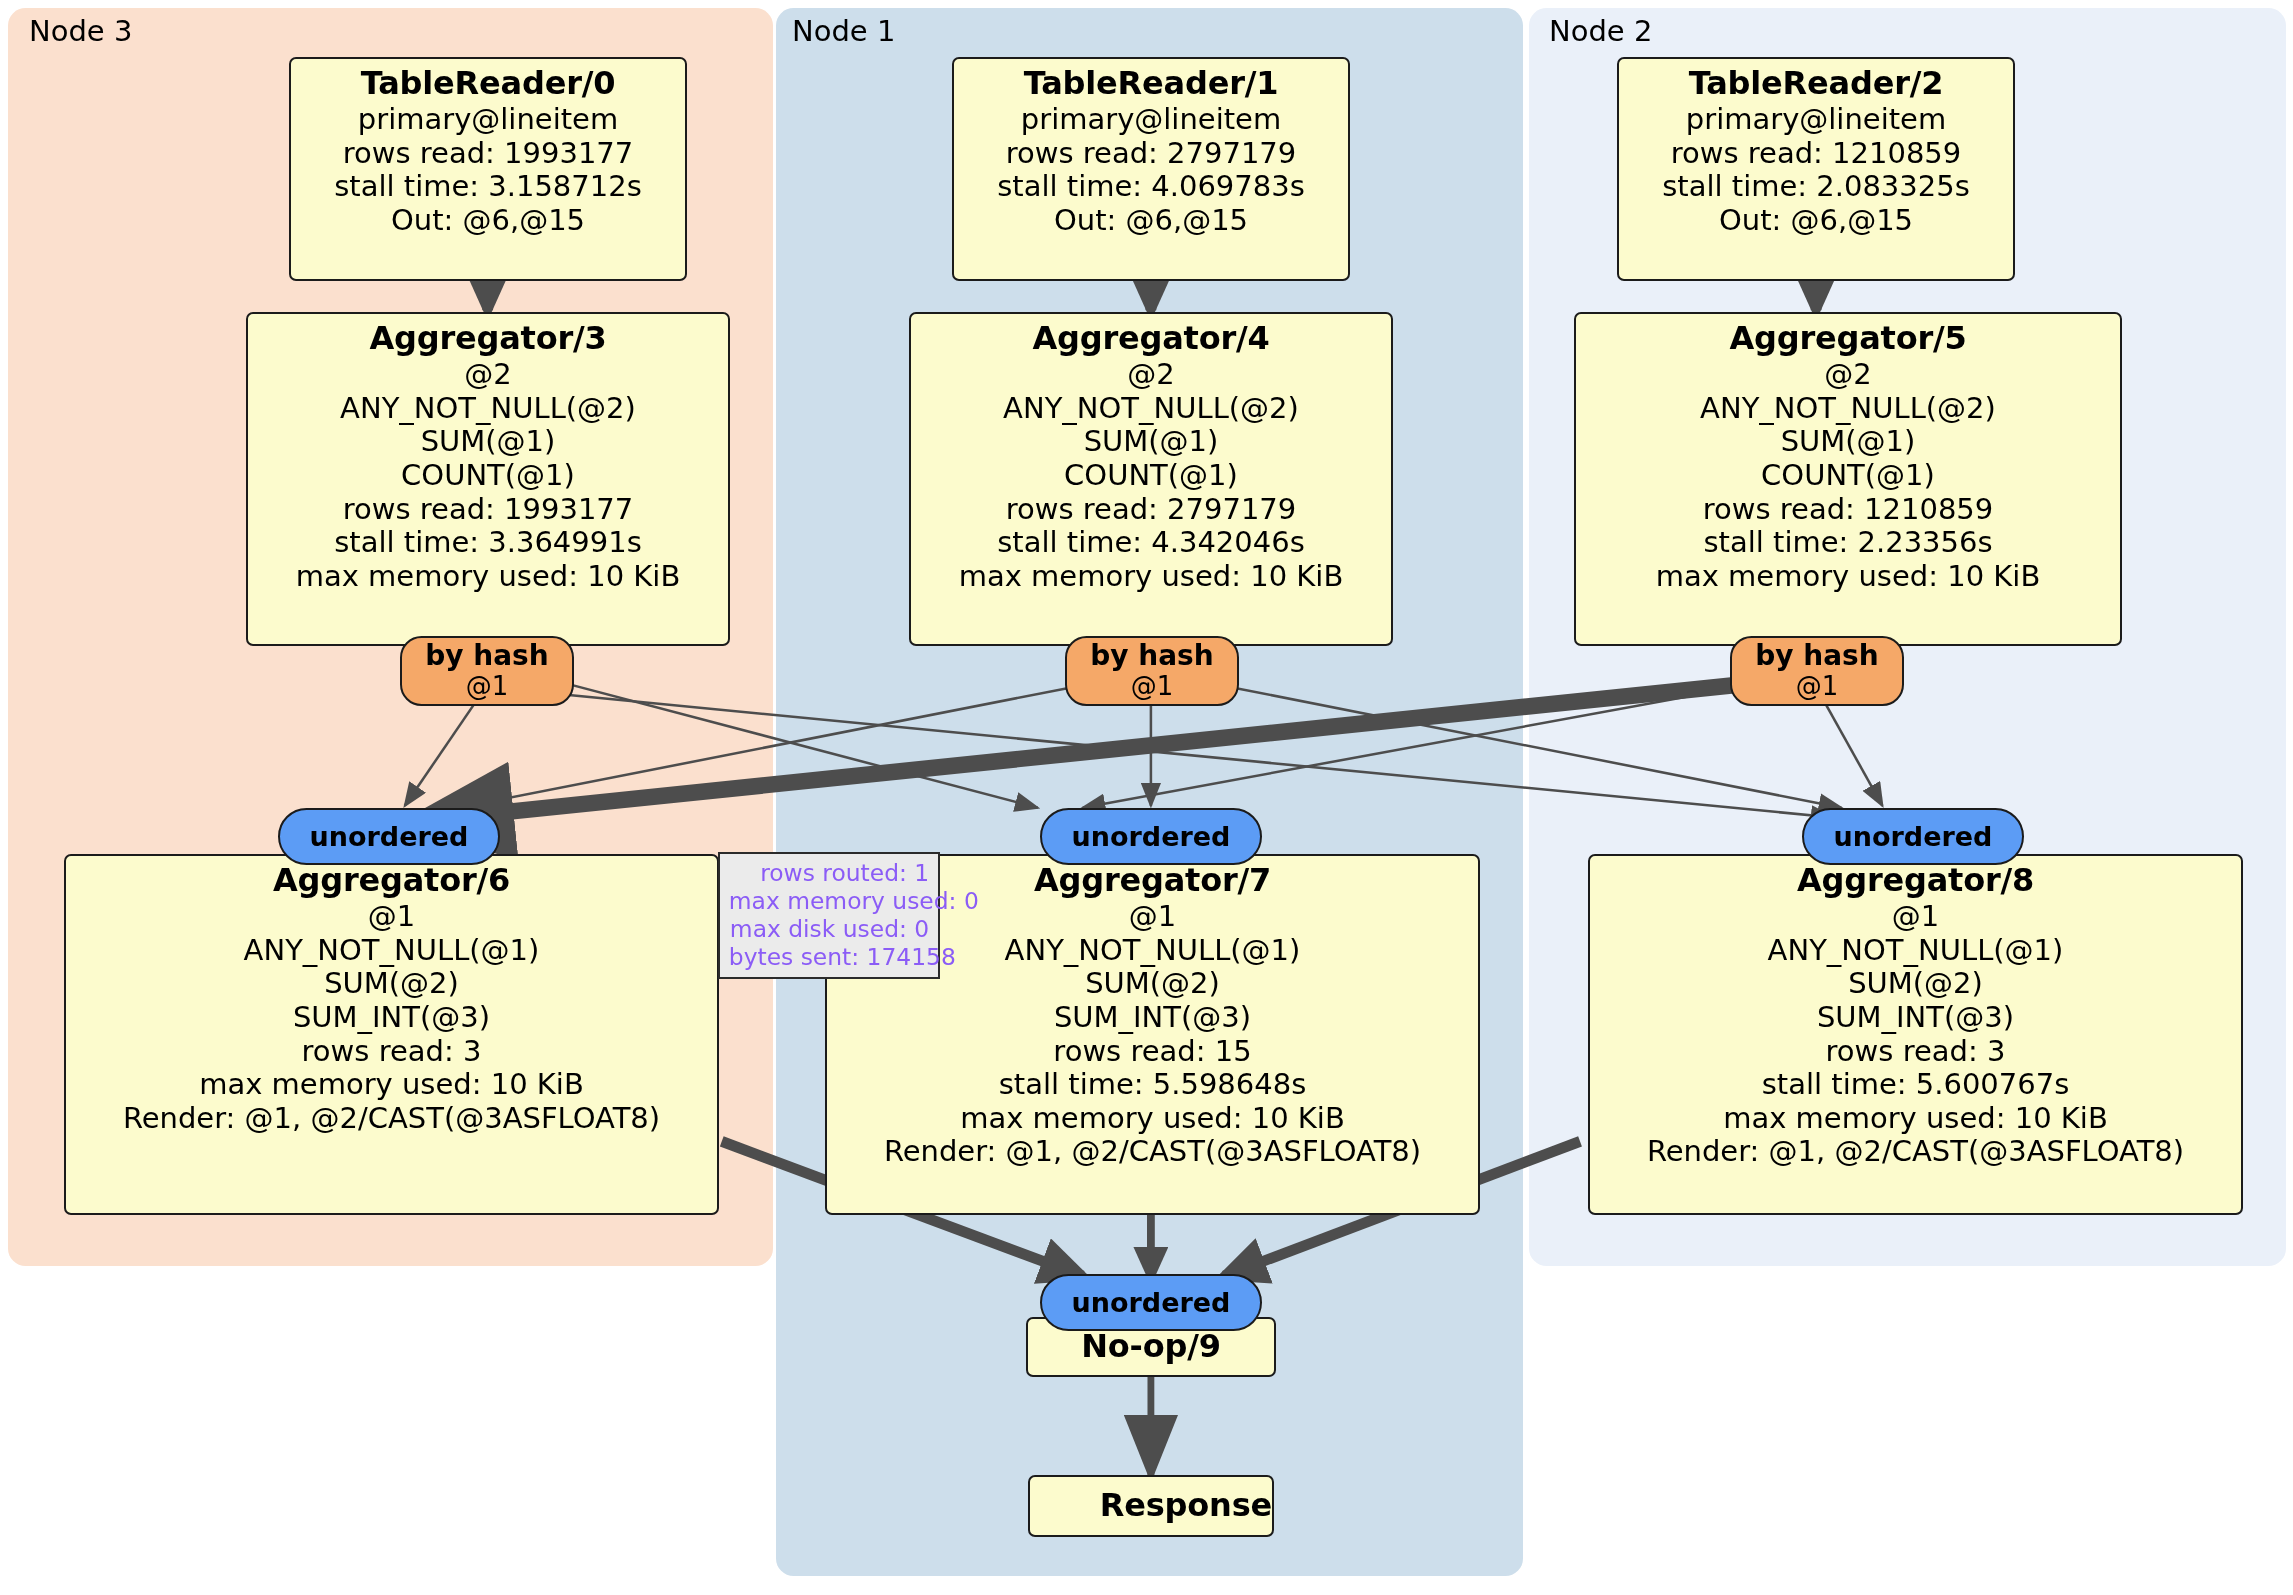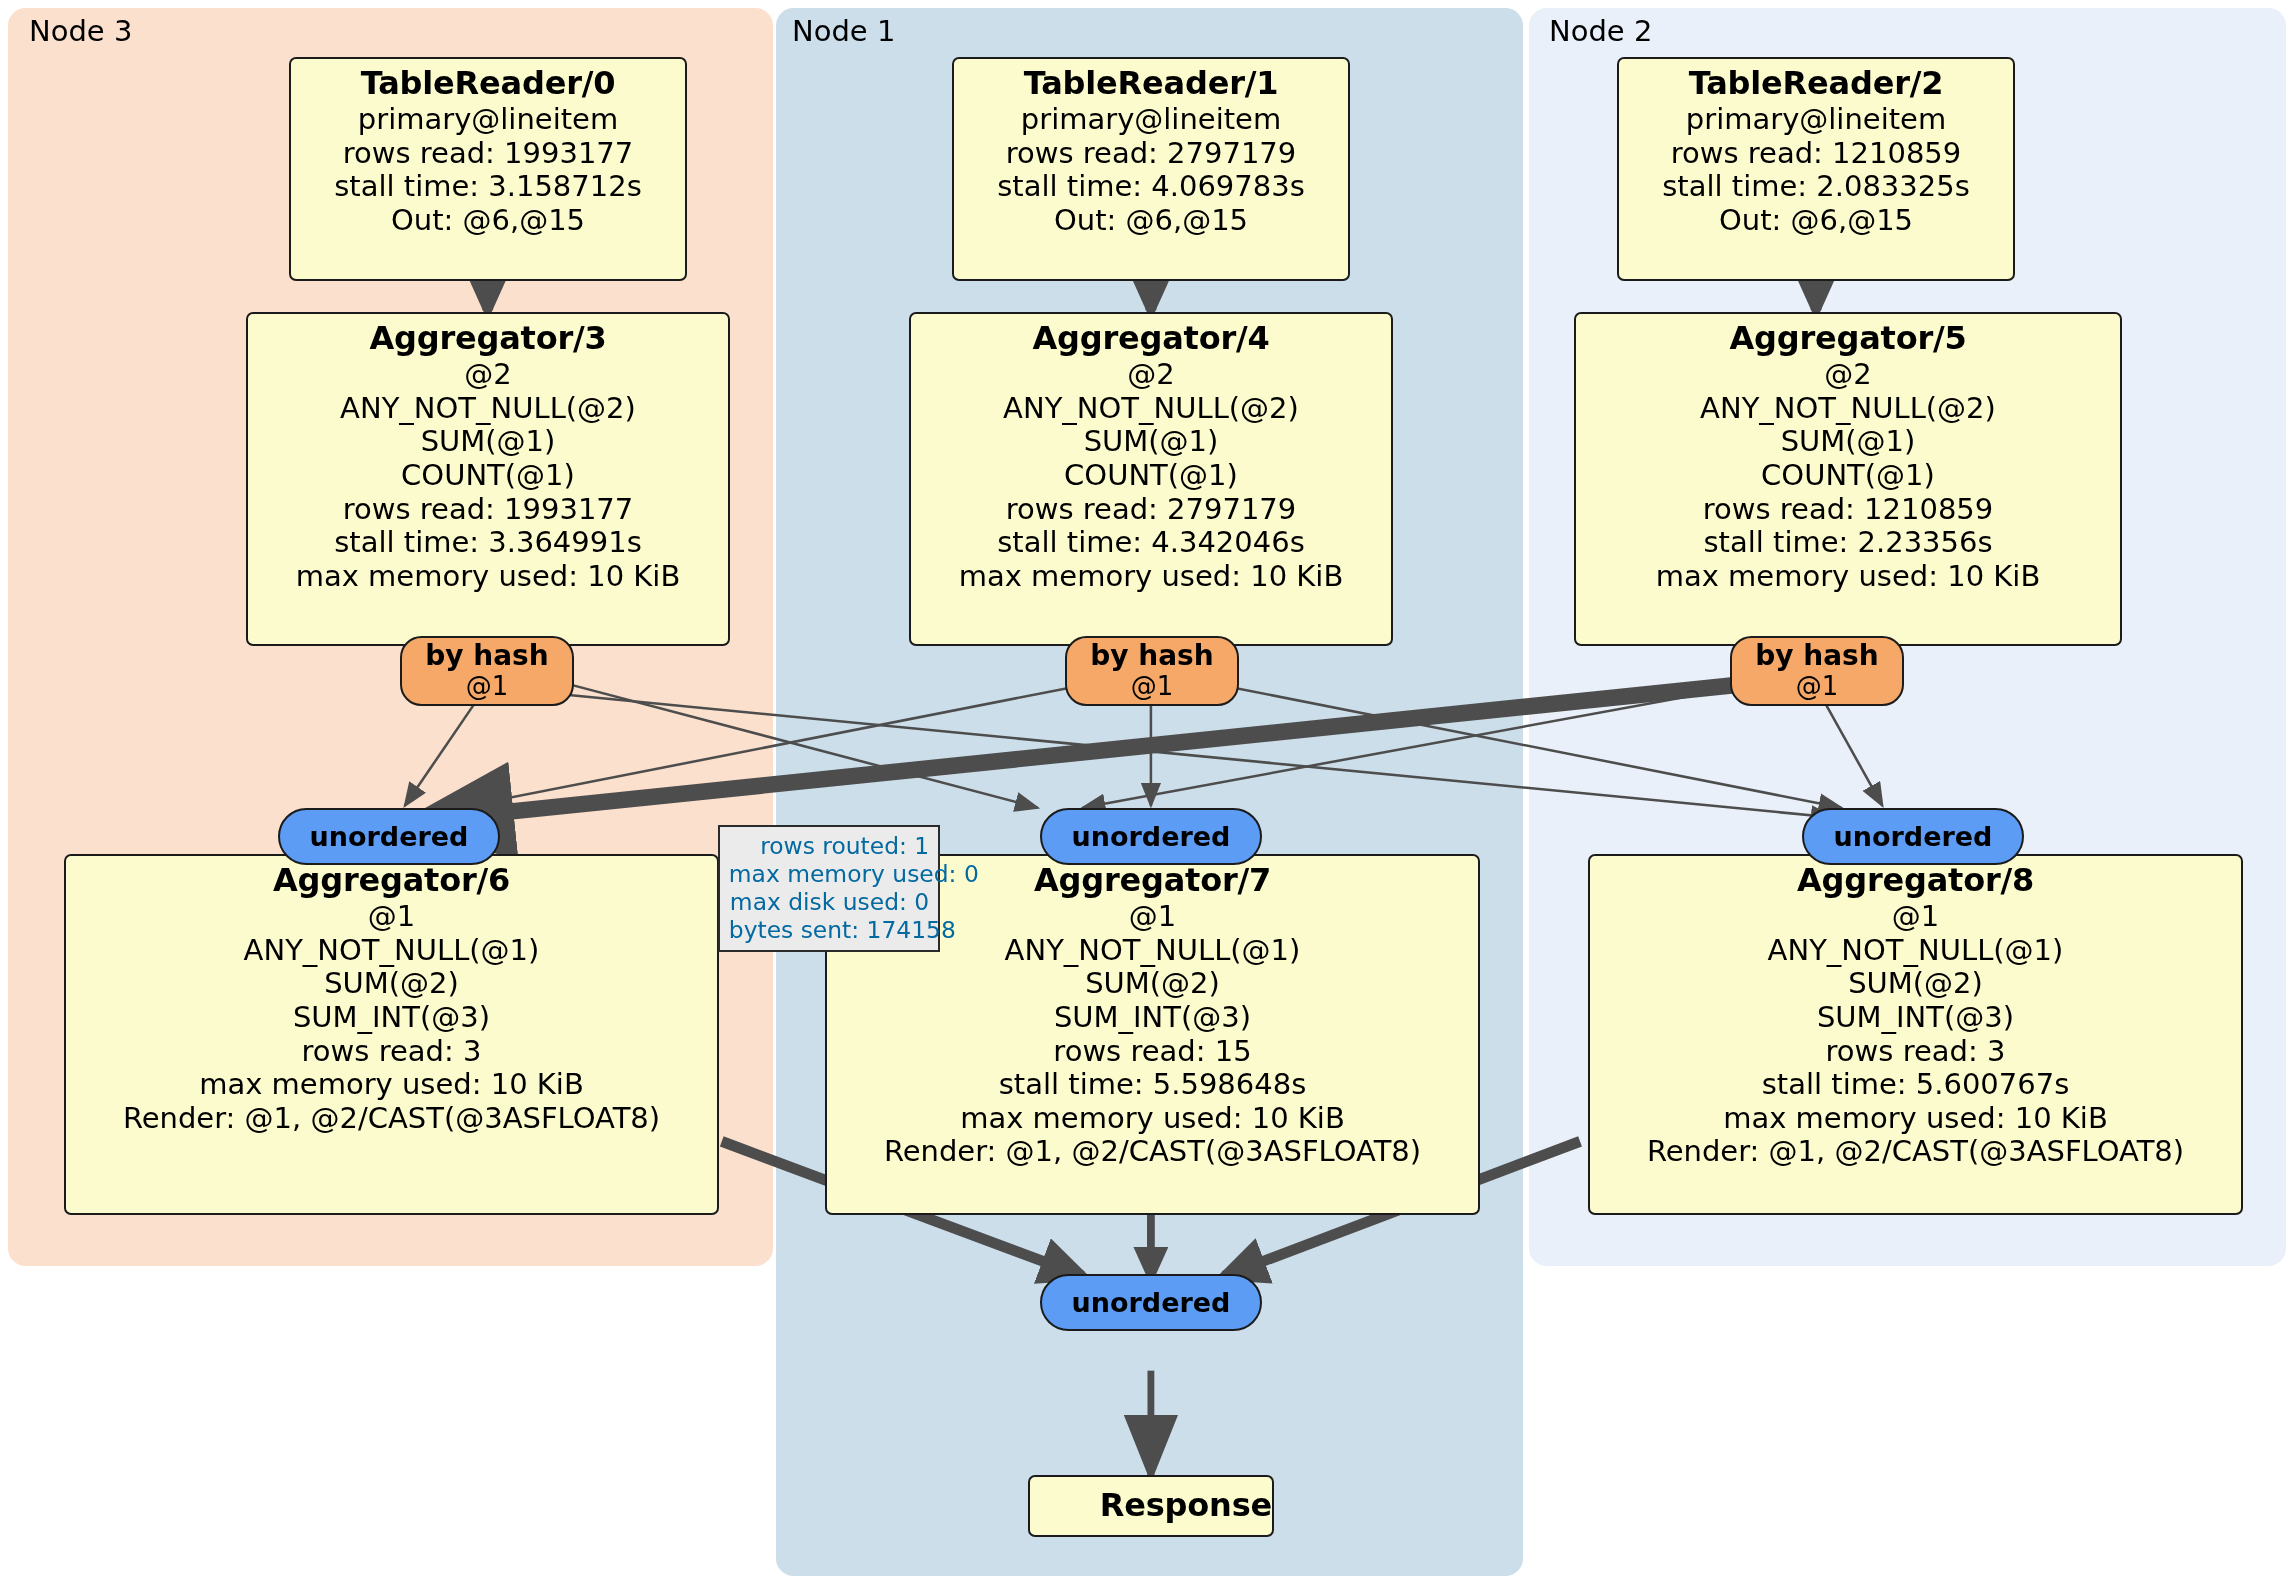--- a/index.html
+++ b/index.html
@@ -91,24 +91,25 @@
     font-size: 27px;
   }
   
   .stats-box {
     position: absolute;
     box-sizing: border-box;
     background: #ebebeb;
     border: 2px solid #2b2b2b;
     text-align: right;
     font-size: 23.4px;
-    color: #0369a1;
+    color: #8b5cf6;
     padding: 4.9px 8.8px 5.9px 8.8px;
     line-height: 1.2;
     z-index: 20;
+    margin-top: 27px;
   }
   .stats-box .line { display: block; white-space: nowrap; }
 
   
   #edges {
     position: absolute;
     left: 0; top: 0;
     width: 2294px;
     height: 1596px;
     z-index: 4;
@@ -296,19 +297,22 @@
     <span class="line">rows routed: 1</span>
     <span class="line">max memory used: 0</span>
     <span class="line">max disk used: 0</span>
     <span class="line">bytes sent: 174158</span>
   </div>
 
   <div class="pill unordered" style="left:1040px; top:1274px; width:222px; height:57px;">
     <span>unordered</span>
   </div>
 
+  <div class="node simple" style="left:1026px; top:1317px; width:250px; height:60px;">
+    <span class="title">No-op/9</span>
+  </div>
 
   <div class="node simple" style="left:1028px; top:1475px; width:246px; height:62px;justify-content:flex-end;">
     <span class="title">Response</span>
   </div>
 
 </div>
 
 
 </body></html>

